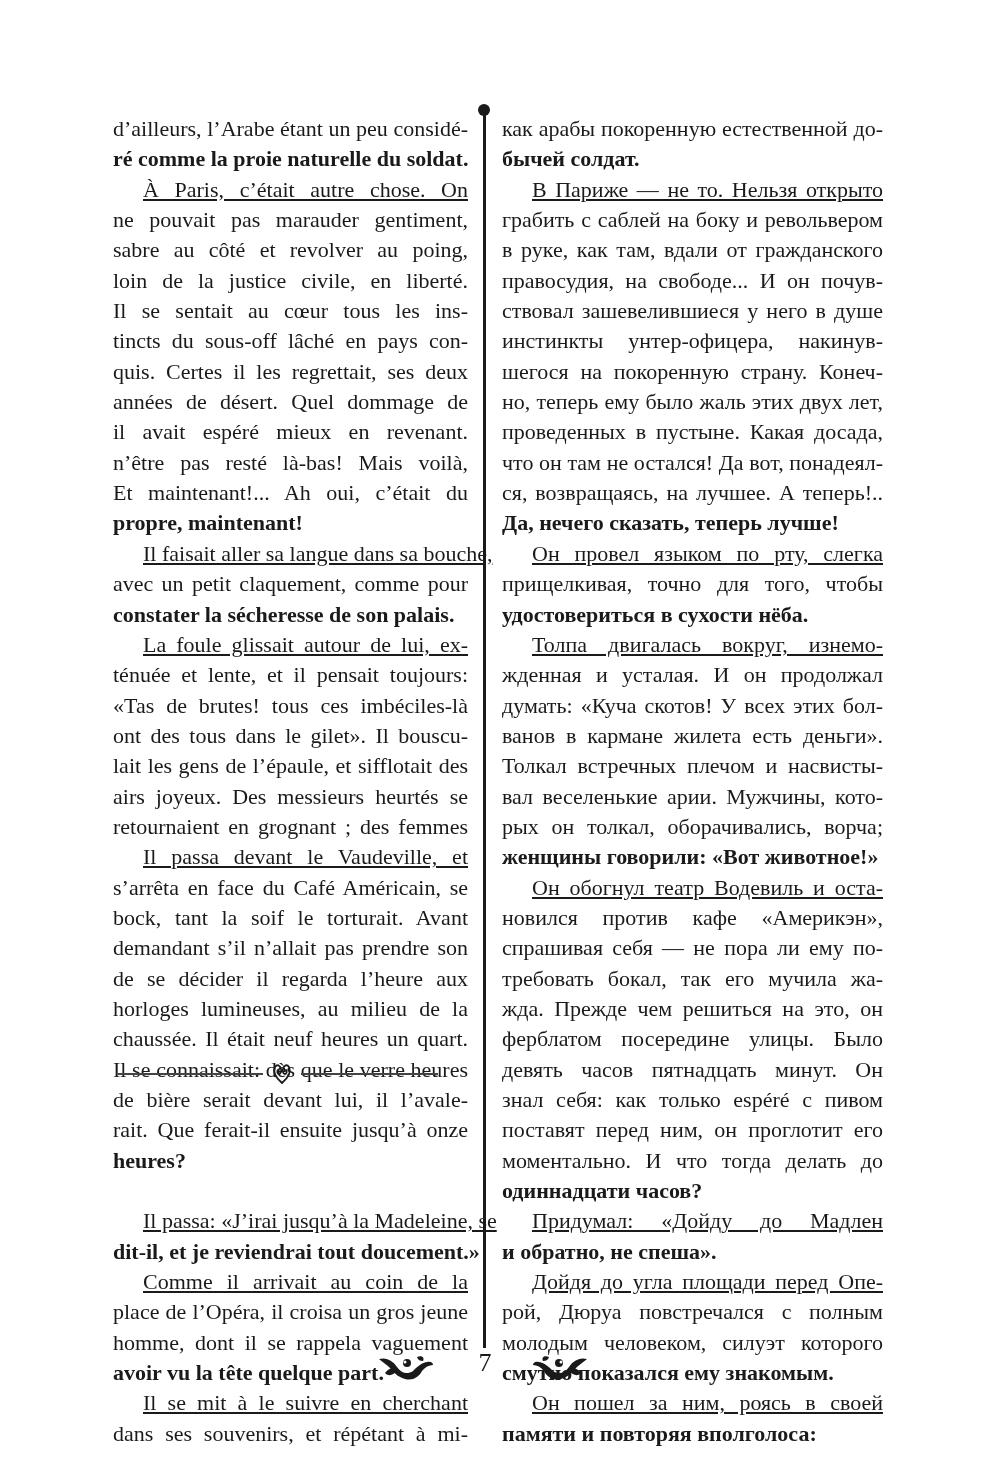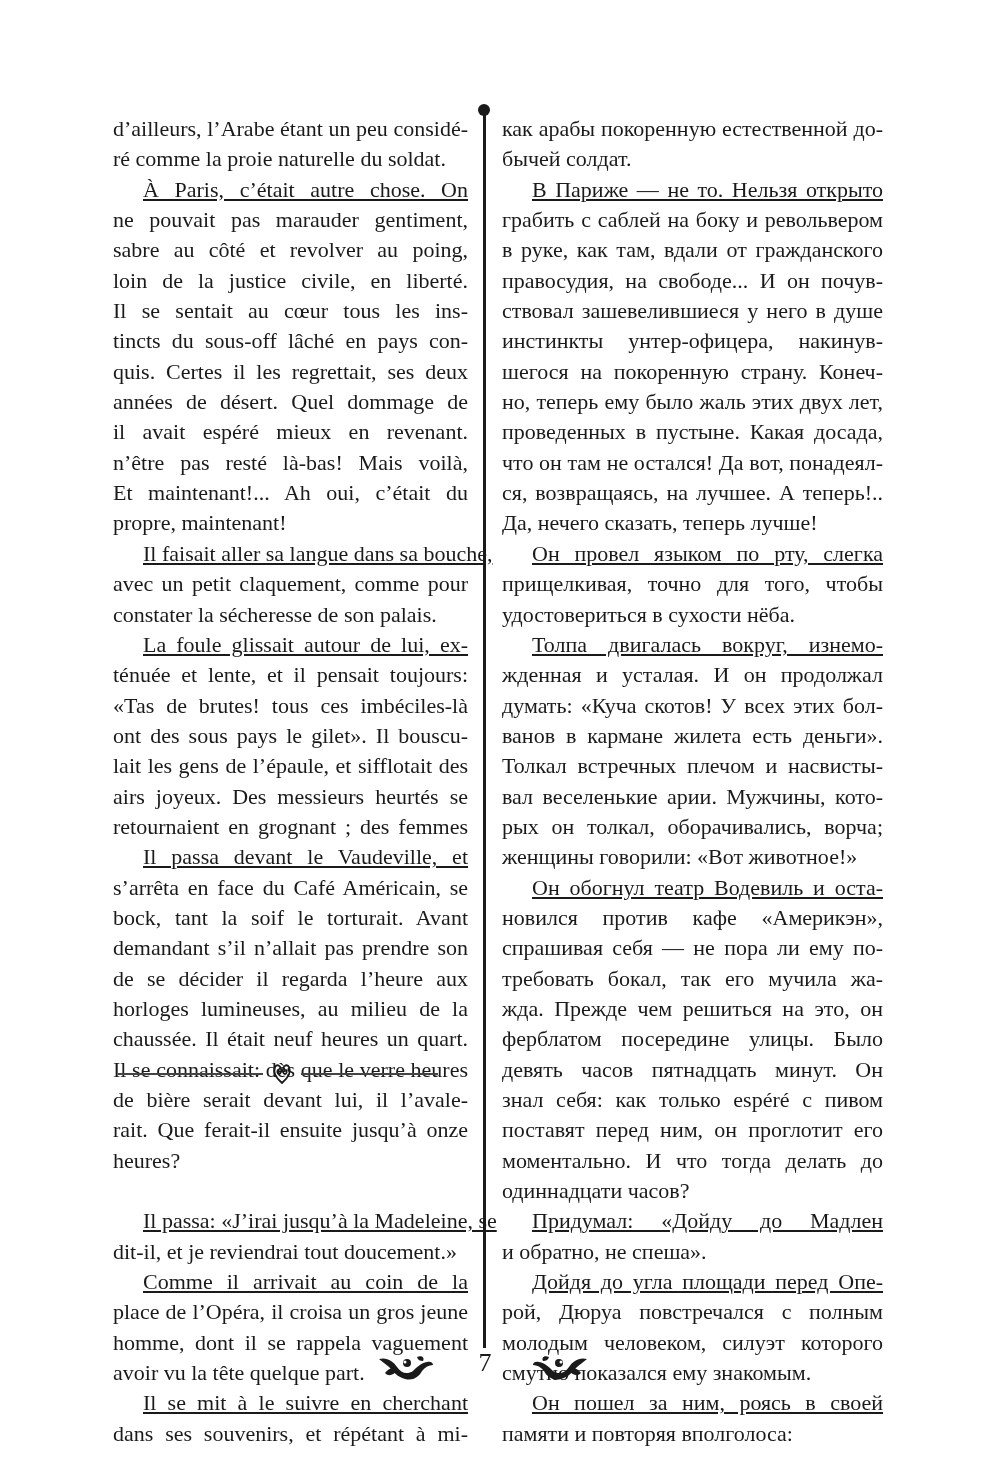--- a/index.html
+++ b/index.html
@@ -2,21 +2,21 @@
 <html><head>
 <meta charset="utf-8">
 <style>
   html, body { margin: 0; padding: 0; background: #ffffff; }
   body { width: 1000px; height: 1467px; position: relative; overflow: hidden;
          font-family: "Liberation Serif", "DejaVu Serif", serif; color: #1a1a1a; }
   .col { position: absolute; top: 114px; font-size: 22px; line-height: 30.35px; }
   .col-left { left: 113px; width: 355px; }
   .col-right { left: 502px; width: 381px; }
   .line { display: block; white-space: nowrap; text-align: justify; text-align-last: justify; height: 30.35px; }
-  .line.last { text-align-last: left; }
+  .line.last { text-align-last: left; font-weight: bold; }
   .line.indent { padding-left: 30px; text-decoration: underline; }
   .rule { position: absolute; left: 483px; top: 112px; width: 3px; height: 1236px; background: #1a1a1a; }
   .rule-dot { position: absolute; left: 478px; top: 104px; width: 12px; height: 12px; border-radius: 50%; background: #1a1a1a; }
   .divider { position: absolute; left: 118px; top: 1061px; width: 320px; height: 24px; }
   .divider .bar { position: absolute; top: 12px; height: 2px; background: #444; }
   .divider .bar.l { left: 0; width: 145px; }
   .divider .bar.r { left: 183px; width: 137px; }
   .divider .orn { position: absolute; left: 152px; top: 0px; width: 24px; height: 24px; }
   .footer-orn { position: absolute; top: 1353px; width: 58px; height: 30px; }
   .footer-orn.left { left: 377px; }
@@ -44,21 +44,21 @@
       <span class="line">il avait espéré mieux en revenant.</span>
       <span class="line">n’être pas resté là-bas! Mais voilà,</span>
       <span class="line">Et maintenant!... Ah oui, c’était du</span>
       <span class="line last">propre, maintenant!</span>
       <span class="line indent">Il faisait aller sa langue dans sa bouche,</span>
       <span class="line">avec un petit claquement, comme pour</span>
       <span class="line last">constater la sécheresse de son palais.</span>
       <span class="line indent">La foule glissait autour de lui, ex-</span>
       <span class="line">ténuée et lente, et il pensait toujours:</span>
       <span class="line">«Tas de brutes! tous ces imbéciles-là</span>
-      <span class="line">ont des sous pays le gilet». Il bouscu-</span>
+      <span class="line">ont des tous dans le gilet». Il bouscu-</span>
       <span class="line">lait les gens de l’épaule, et sifflotait des</span>
       <span class="line">airs joyeux. Des messieurs heurtés se</span>
       <span class="line">retournaient en grognant ; des femmes</span>
       <span class="line indent">Il passa devant le Vaudeville, et</span>
       <span class="line">s’arrêta en face du Café Américain, se</span>
       <span class="line">bock, tant la soif le torturait. Avant</span>
       <span class="line">demandant s’il n’allait pas prendre son</span>
       <span class="line">de se décider il regarda l’heure aux</span>
       <span class="line">horloges lumineuses, au milieu de la</span>
       <span class="line">chaussée. Il était neuf heures un quart.</span>

